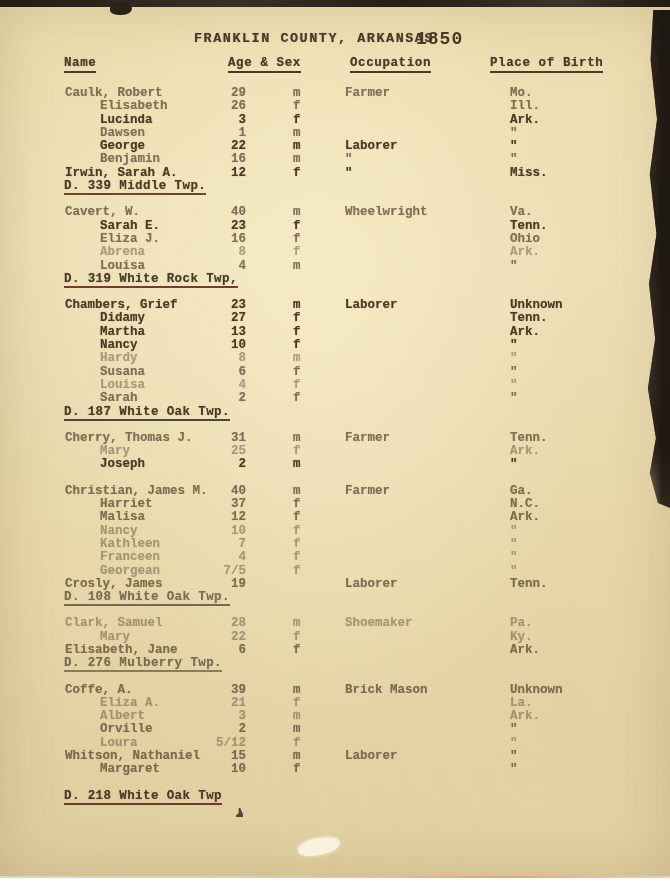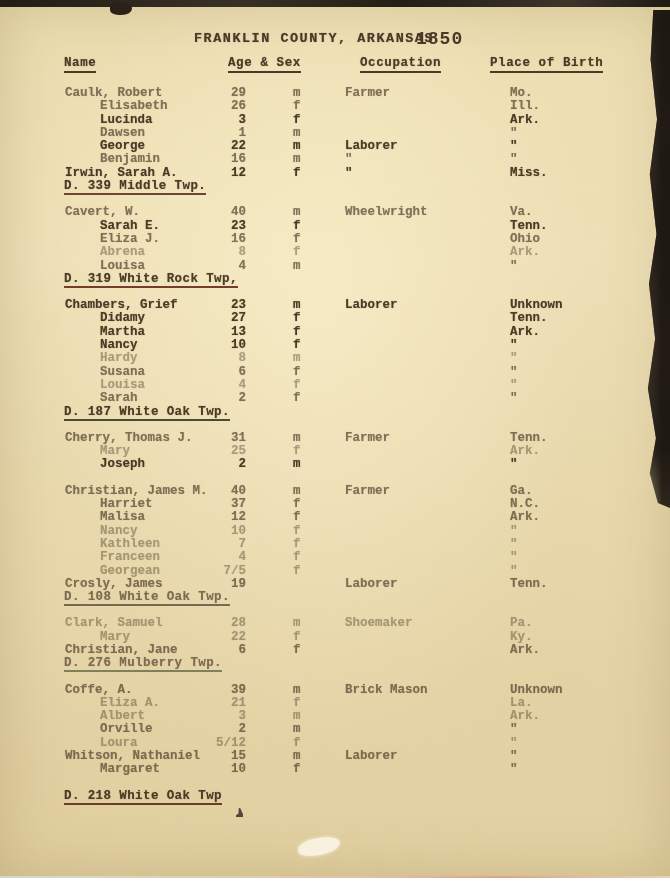--- a/index.html
+++ b/index.html
@@ -31,21 +31,21 @@
 
   
   .ink{color:#4c3a27;}
   .title-row{position:absolute;top:31px;left:0;width:670px;height:16px;}
   .doc-title{position:absolute;left:194px;top:0;font-size:13.5px;font-weight:bold;letter-spacing:1.5px;
     text-shadow:0 0 1px rgba(76,58,39,.65);}
   .doc-year{position:absolute;left:416px;top:-2px;font-size:18px;font-weight:bold;letter-spacing:1px;}
   .header-row{position:absolute;top:56px;left:0;width:670px;height:17px;font-size:12.5px;font-weight:bold;}
   .header-row span{position:absolute;top:0;border-bottom:2px solid #4c3a27;padding-bottom:1px;
     letter-spacing:.6px;text-shadow:0 0 1px rgba(76,58,39,.6);white-space:nowrap;}
-  .h-name{left:64px;} .h-age{left:228px;} .h-occ{left:360px;} .h-birth{left:490px;}
+  .h-name{left:64px;} .h-age{left:228px;} .h-occ{left:350px;} .h-birth{left:490px;}
 
   .blocks{position:absolute;top:86px;left:0;width:670px;}
   .block{margin-bottom:13px;}
   .row{position:relative;height:13.3px;font-size:12.5px;font-weight:bold;white-space:nowrap;
     text-shadow:0 0 1px rgba(76,58,39,.55);}
   .row span{position:absolute;top:0;}
   .c-name{left:65px;} .c-name.indent{left:100px;}
   .c-age{left:197px;width:49px;text-align:right;}
   .c-sex{left:293px;}
   .c-occ{left:345px;}
@@ -300,21 +300,21 @@
           <span class="c-occ">Shoemaker</span>
           <span class="c-birth">Pa.</span>
         </div>
         <div class="row fade2">
           <span class="c-name indent">Mary</span>
           <span class="c-age">22</span>
           <span class="c-sex">f</span>
           <span class="c-birth">Ky.</span>
         </div>
         <div class="row fade1">
-          <span class="c-name">Christian, Jane</span>
+          <span class="c-name">Elisabeth, Jane</span>
           <span class="c-age">6</span>
           <span class="c-sex">f</span>
           <span class="c-birth">Ark.</span>
         </div>
         <div class="district fade1">
           <span class="district-text" style="border-bottom-color: rgb(76, 90, 60);">D. 276 Mulberry Twp.</span>
         </div>
       </div>
       <div class="block">
         <div class="row fade1">

